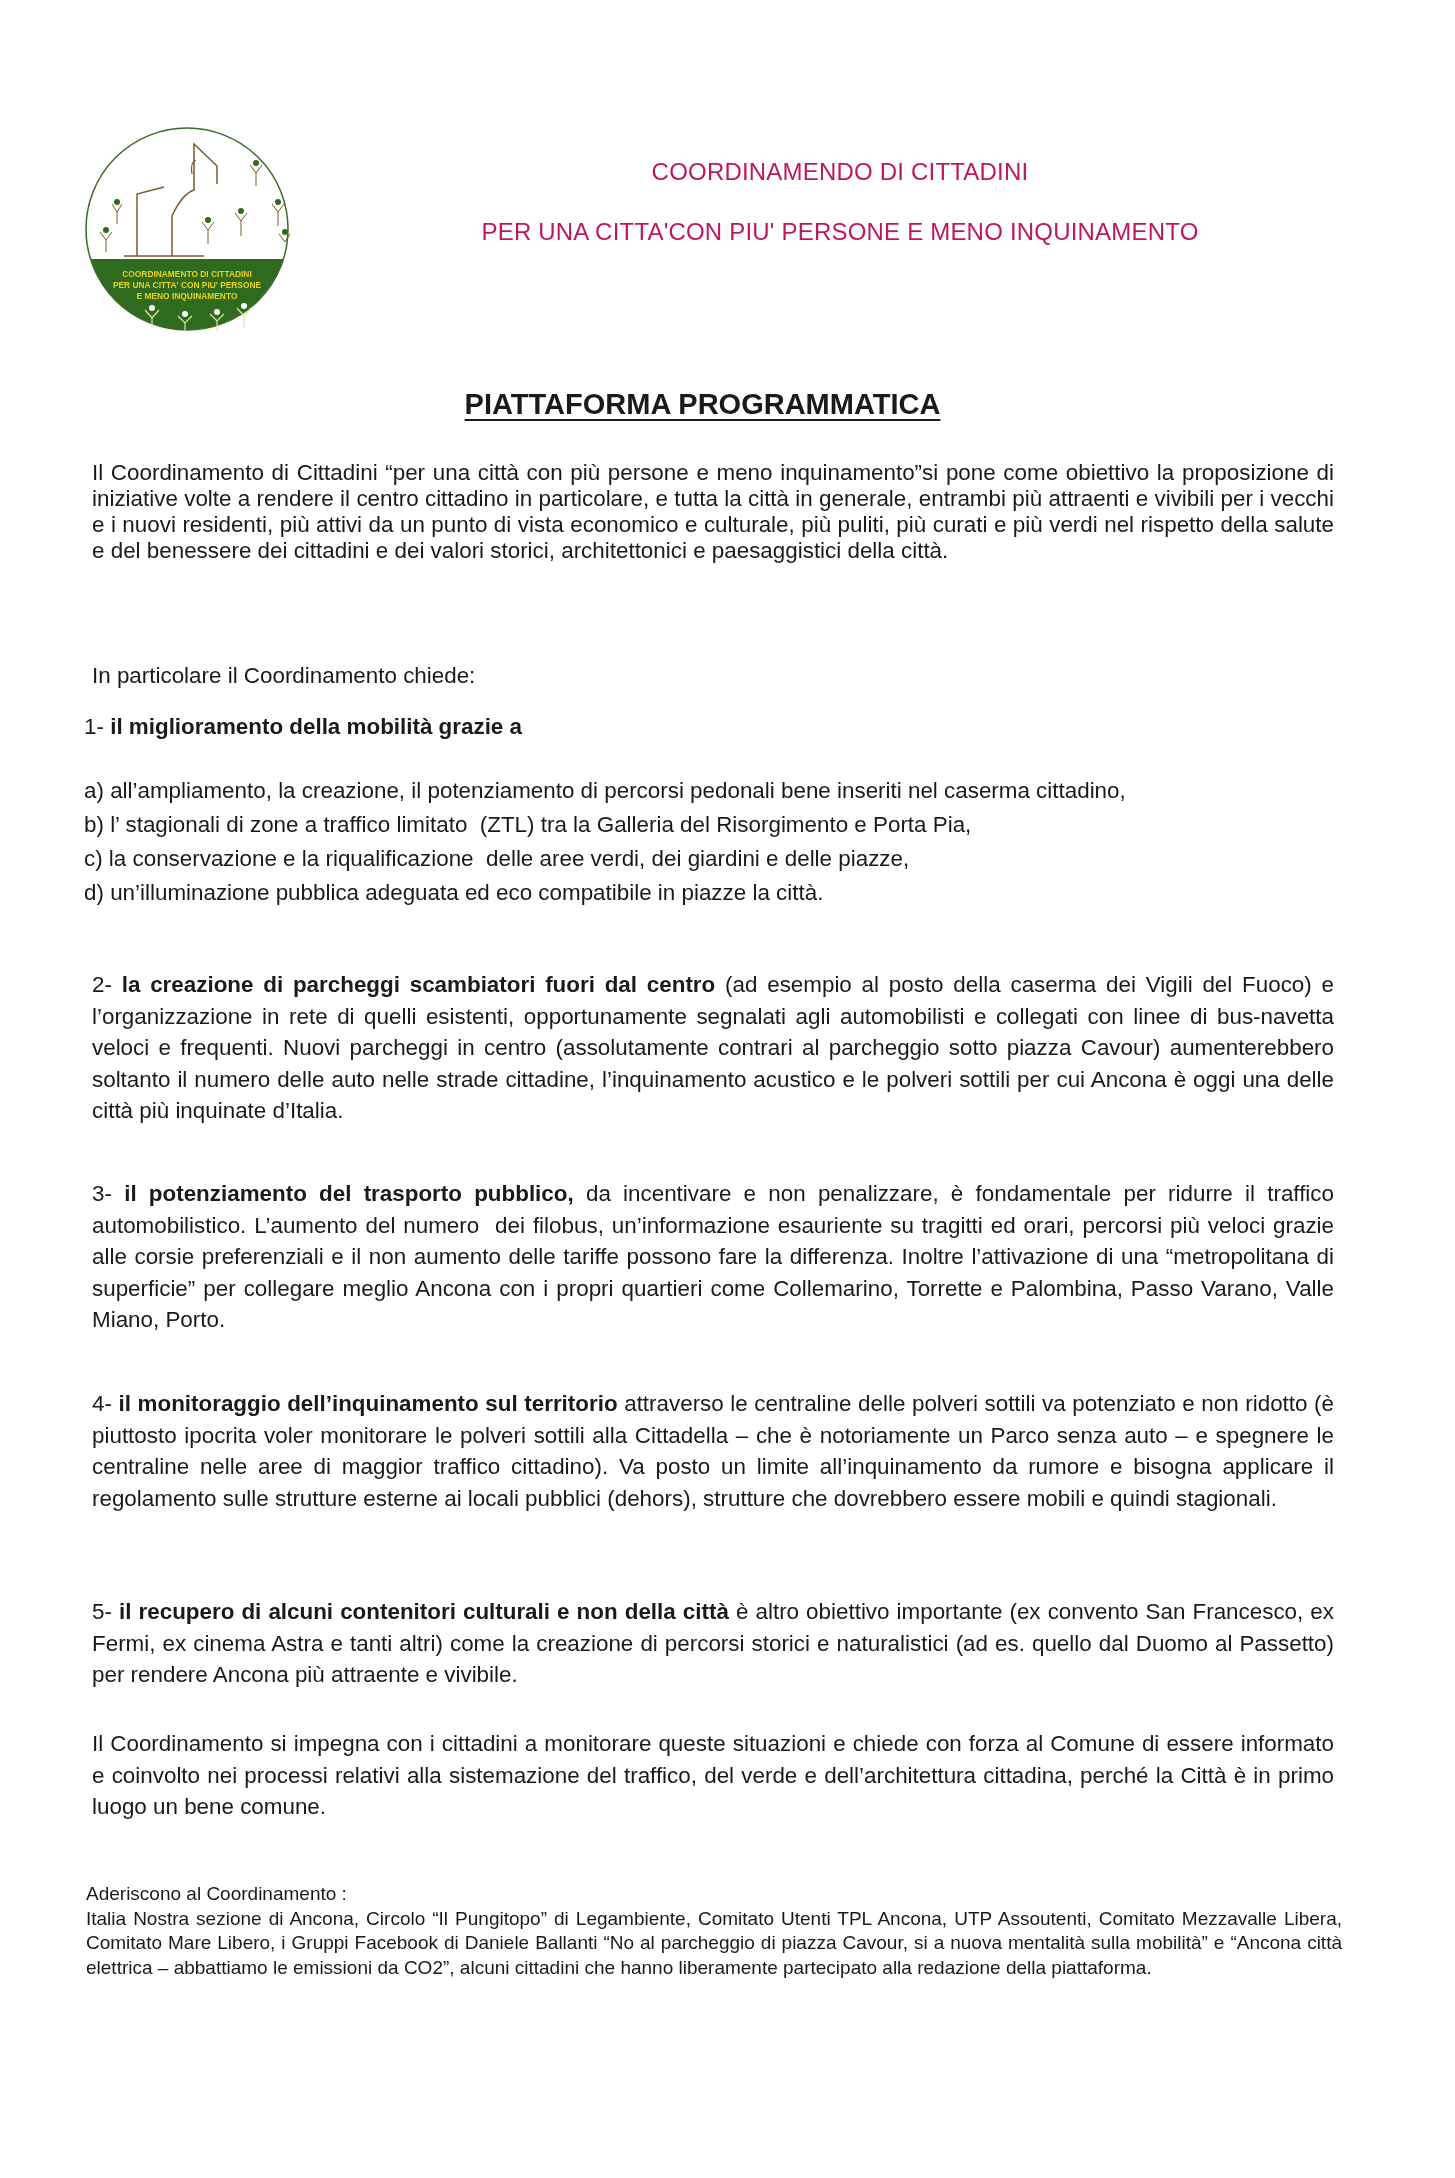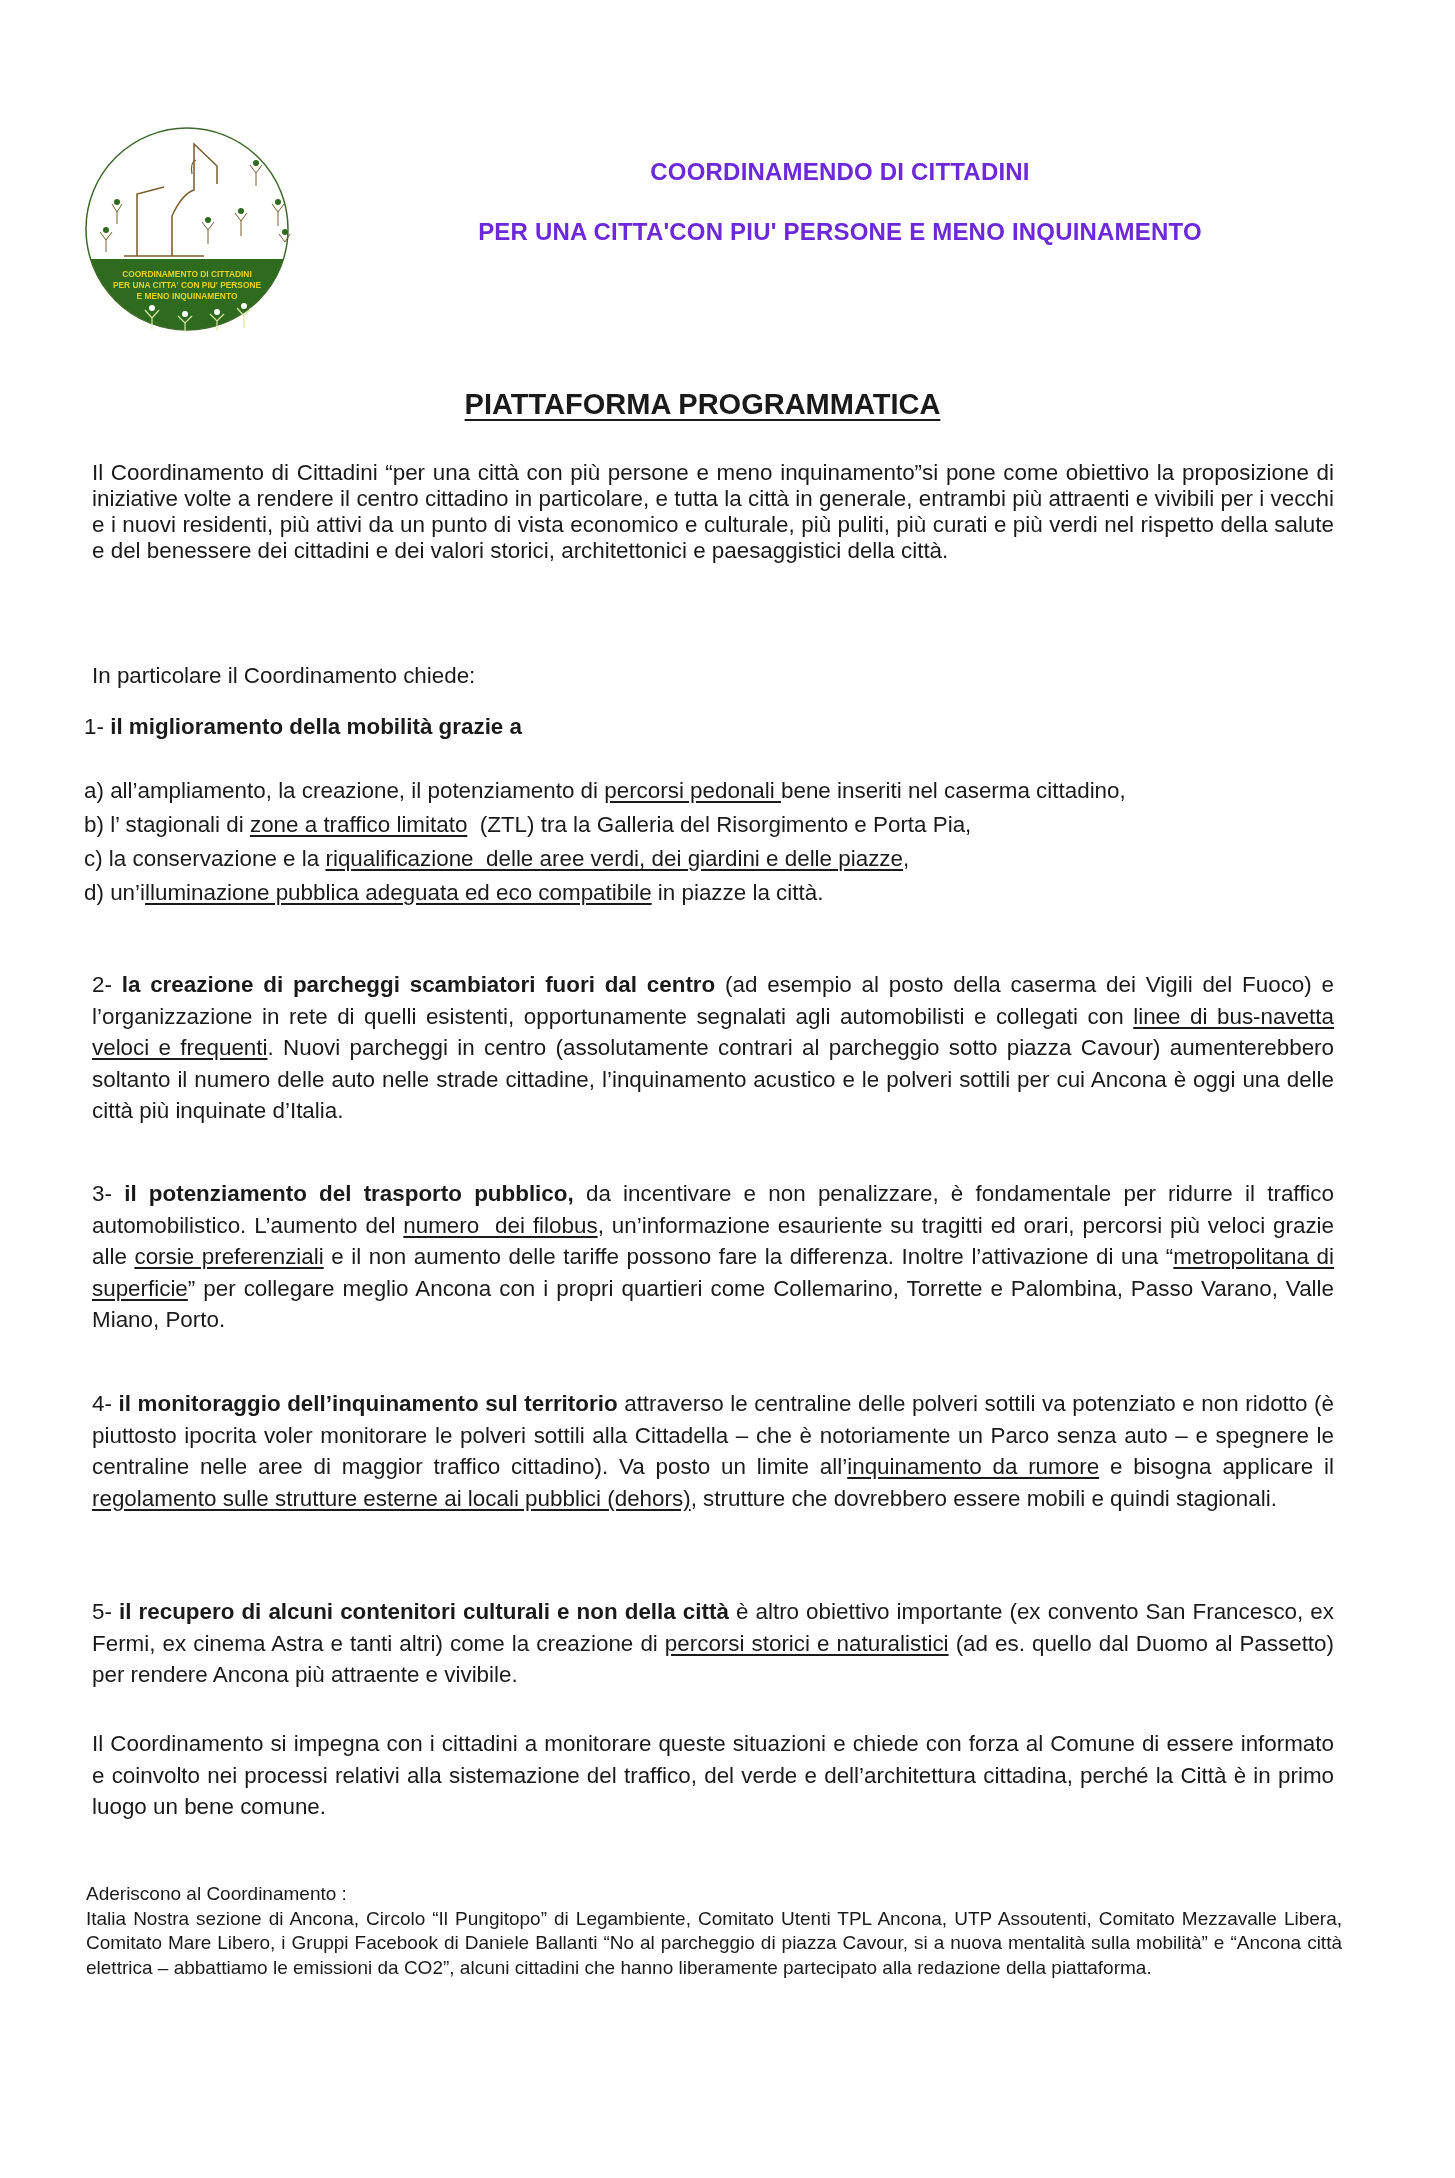--- a/index.html
+++ b/index.html
@@ -3,35 +3,35 @@
 <meta charset="utf-8">
 <style>
   html, body { margin: 0; padding: 0; background: #ffffff; }
   body {
     width: 1455px; height: 2178px; position: relative; overflow: hidden;
     font-family: "Liberation Sans", sans-serif; color: #1a1a1a;
   }
   .logo { position: absolute; left: 82px; top: 124px; width: 210px; height: 210px; }
   .header-line {
     position: absolute; left: 320px; width: 1040px; text-align: center;
-    font-weight: bold; font-size: 24px; letter-spacing: 0.2px; color: #6d28d9;
+    font-weight: normal; font-size: 24px; letter-spacing: 0.2px; color: #be185d;
   }
   #hdr1 { top: 158px; }
   #hdr2 { top: 218px; }
   .doc-title {
     position: absolute; left: 0; width: 1345px; top: 388px; text-align: center;
     font-weight: bold; font-size: 29px; text-decoration: underline; text-underline-offset: 5px;
     padding-left: 60px; box-sizing: border-box;
   }
   .body-text {
     position: absolute; left: 84px; width: 1258px;
     font-size: 22.4px; line-height: 26px; text-align: justify;
   }
   .para { margin: 8px; }
-  .u { text-decoration: underline; text-underline-offset: 3px; }
+  .u { text-underline-offset: 3px; }
   b { font-weight: bold; }
   .small-text {
     position: absolute; left: 86px; width: 1256px;
     font-size: 19px; line-height: 24.5px; text-align: justify;
   }
 </style>
 </head>
 <body>
 
 <div class="logo">

